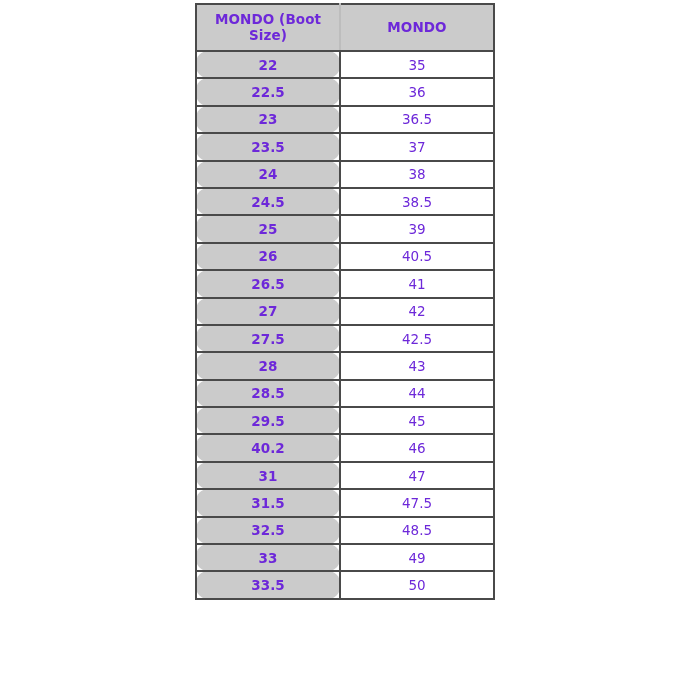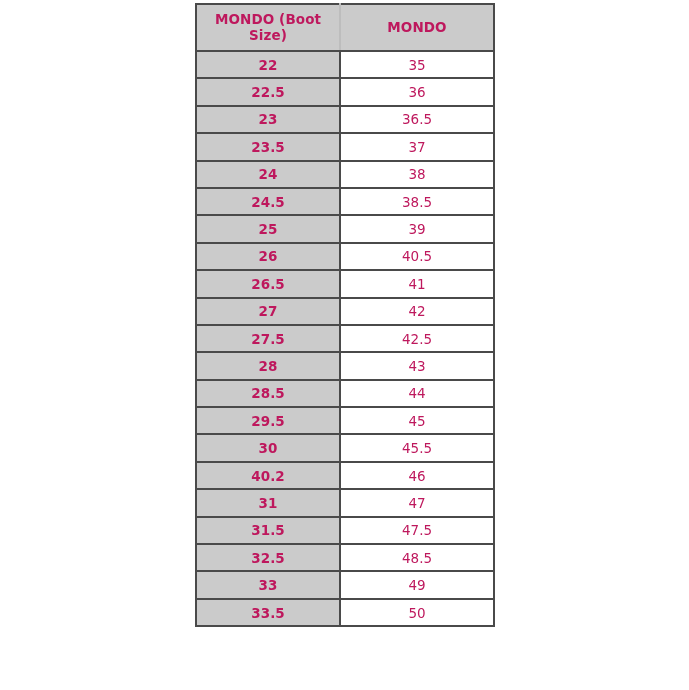--- a/index.html
+++ b/index.html
@@ -34,21 +34,21 @@
 
   #size-chart-table col.col-mondo { width: 144px; }
   #size-chart-table col.col-euro  { width: 154px; }
 
   #size-chart-table th,
   #size-chart-table td {
     margin: 0;
     padding: 0;
     text-align: center;
     vertical-align: middle;
-    color: #be185d;
+    color: #6d28d9;
   }
 
   
   thead tr.header-row th {
     height: 45px;
     background: #cbcbcb;
     font-size: 13.5px;
     font-weight: bold;
     line-height: 1.15;
     letter-spacing: 0.1px;
@@ -57,20 +57,21 @@
   thead tr.header-row th.th-mondo {
     border-right: 2px solid #bdbdbd;
     padding: 0 14px;
   }
 
   
   tbody tr.data-row td {
     height: 25.4px;
     border-top: 2px solid #4a4a4a;
     font-size: 13.5px;
+    border-radius: 12px;
   }
   tbody tr.data-row:first-child td {
     border-top: none;
   }
   td.cell-mondo {
     background: #cbcbcb;
     font-weight: bold;
     border-right: 2px solid #4a4a4a;
   }
   td.cell-euro {
@@ -147,24 +148,20 @@
         </tr>
         <tr class="data-row">
           <td class="cell-mondo">28.5</td>
           <td class="cell-euro">44</td>
         </tr>
         <tr class="data-row">
           <td class="cell-mondo">29.5</td>
           <td class="cell-euro">45</td>
         </tr>
         <tr class="data-row">
-          <td class="cell-mondo">30</td>
-          <td class="cell-euro">45.5</td>
-        </tr>
-        <tr class="data-row">
           <td class="cell-mondo">40.2</td>
           <td class="cell-euro">46</td>
         </tr>
         <tr class="data-row">
           <td class="cell-mondo">31</td>
           <td class="cell-euro">47</td>
         </tr>
         <tr class="data-row">
           <td class="cell-mondo">31.5</td>
           <td class="cell-euro">47.5</td>

